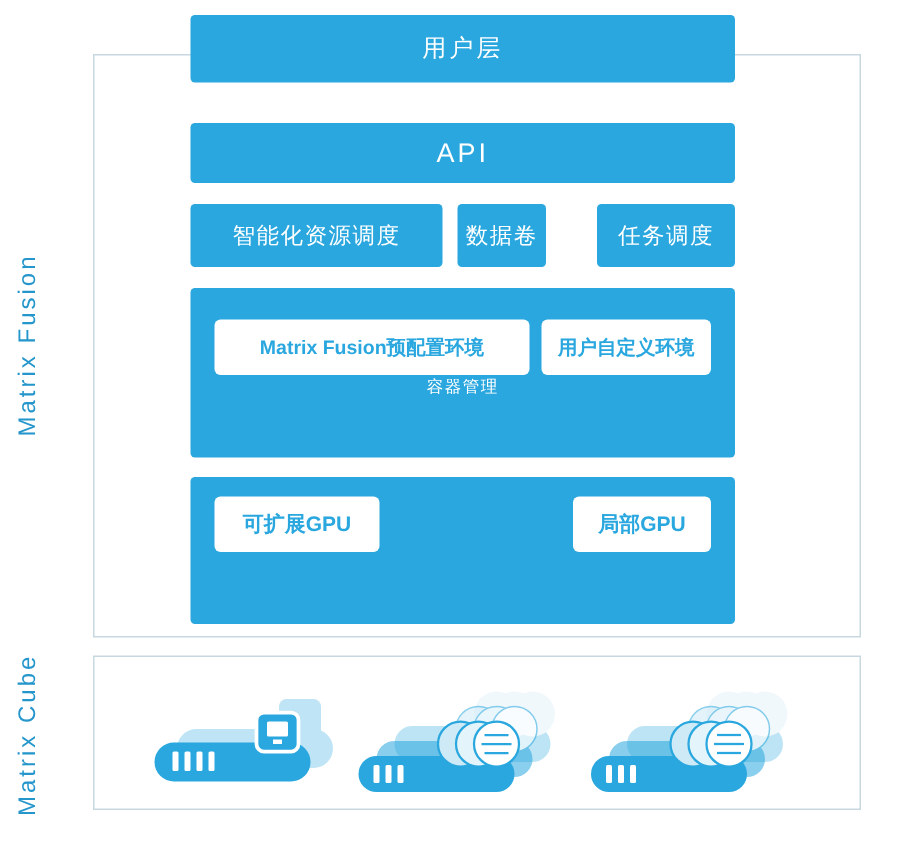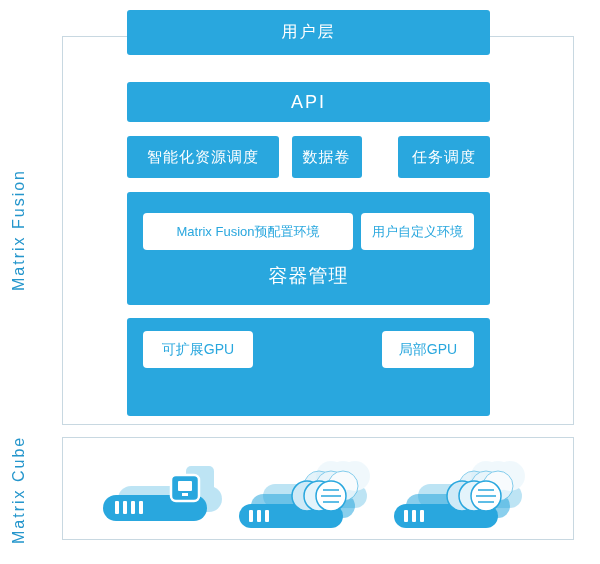--- a/index.html
+++ b/index.html
@@ -9,37 +9,37 @@
   .frame{position:absolute;border:1px solid #c8d8e1;box-sizing:border-box;background:#ffffff;}
   .fusion-frame{left:62px;top:36px;width:512px;height:389px;}
   .cube-frame{left:62px;top:437px;width:512px;height:103px;}
 
   .bar{position:absolute;background:#29a7de;color:#ffffff;display:flex;align-items:center;justify-content:center;border-radius:3px;box-sizing:border-box;}
   .user-bar{left:127px;top:10px;width:363px;height:45px;font-size:16px;letter-spacing:2px;z-index:3;}
   .api-bar{left:127px;top:82px;width:363px;height:40px;font-size:18px;letter-spacing:2px;z-index:2;}
 
   .sched-row{position:absolute;left:127px;top:136px;width:363px;height:42px;display:flex;justify-content:space-between;z-index:2;}
   .sched{position:relative;height:42px;font-size:15px;letter-spacing:1px;}
-  .s1{width:152px;}
-  .s2{width:70px;}
+  .s1{width:168px;}
+  .s2{width:59px;}
   .s3{width:92px;margin-left:24px;}
 
   .bigbox{position:absolute;background:#29a7de;border-radius:3px;box-sizing:border-box;z-index:2;}
   .container-box{left:127px;top:192px;width:363px;height:113px;}
   .gpu-box{left:127px;top:318px;width:363px;height:98px;}
   .inner-row{display:flex;justify-content:space-between;padding:0 16px;box-sizing:border-box;}
   .container-box .inner-row{padding-top:21px;}
   .gpu-box .inner-row{padding-top:13px;}
-  .whitebox{background:#ffffff;color:#29a7de;border-radius:4px;height:37px;display:flex;align-items:center;justify-content:center;font-size:13px;box-sizing:border-box;padding:0 6px;}
+  .whitebox{background:#ffffff;color:#29a7de;border-radius:4px;height:37px;display:flex;align-items:center;justify-content:center;font-size:13px;box-sizing:border-box;padding:0 6px;font-weight:bold;}
   .w1{width:210px;}
   .w2{width:113px;}
   .g1b{width:97px;font-size:14px;}
   .g2b{width:110px;font-size:14px;text-align:center;}
   .g3b{width:92px;font-size:14px;}
-  .bigbox-title{color:#ffffff;text-align:center;font-size:19px;letter-spacing:1px;margin-top:13px;}
+  .bigbox-title{color:#ffffff;text-align:center;font-size:11px;letter-spacing:1px;}
   .gpu-title{font-size:17px;margin-top:10px;}
 
   .vlabel{position:absolute;writing-mode:vertical-rl;transform:rotate(180deg);color:#2596cc;font-size:16px;letter-spacing:2px;display:flex;align-items:center;justify-content:center;}
   .vlabel-fusion{left:8px;top:160px;width:22px;height:140px;}
   .vlabel-cube{left:8px;top:430px;width:22px;height:120px;}
 
   .server-group{position:absolute;z-index:2;}
   .sg1{left:95px;top:455px;}
   .sg2{left:235px;top:448px;}
   .sg3{left:390px;top:448px;}

